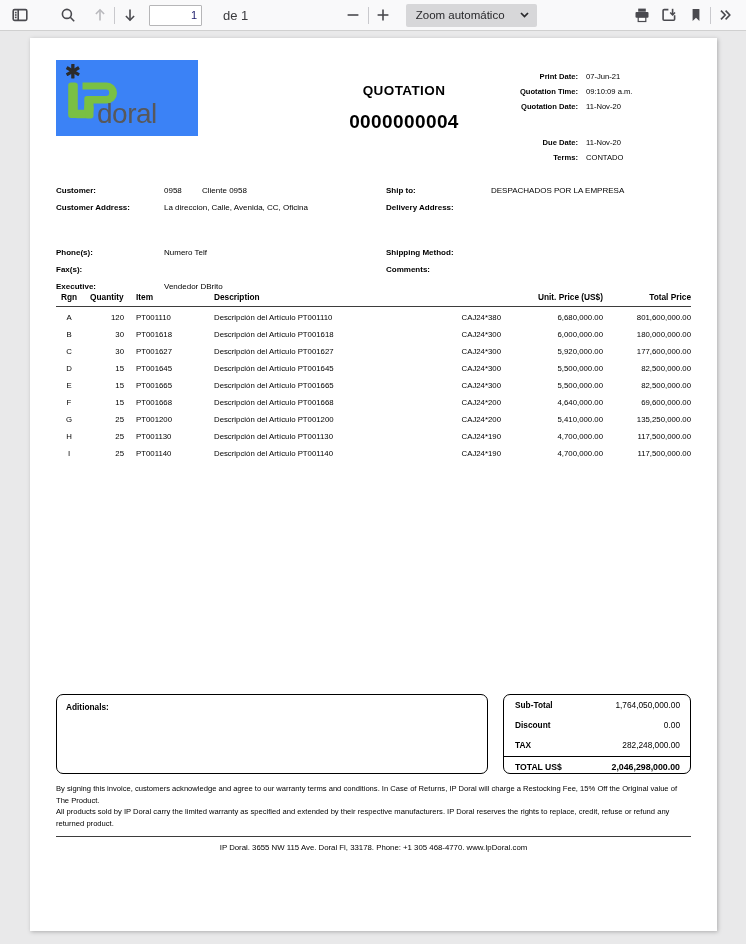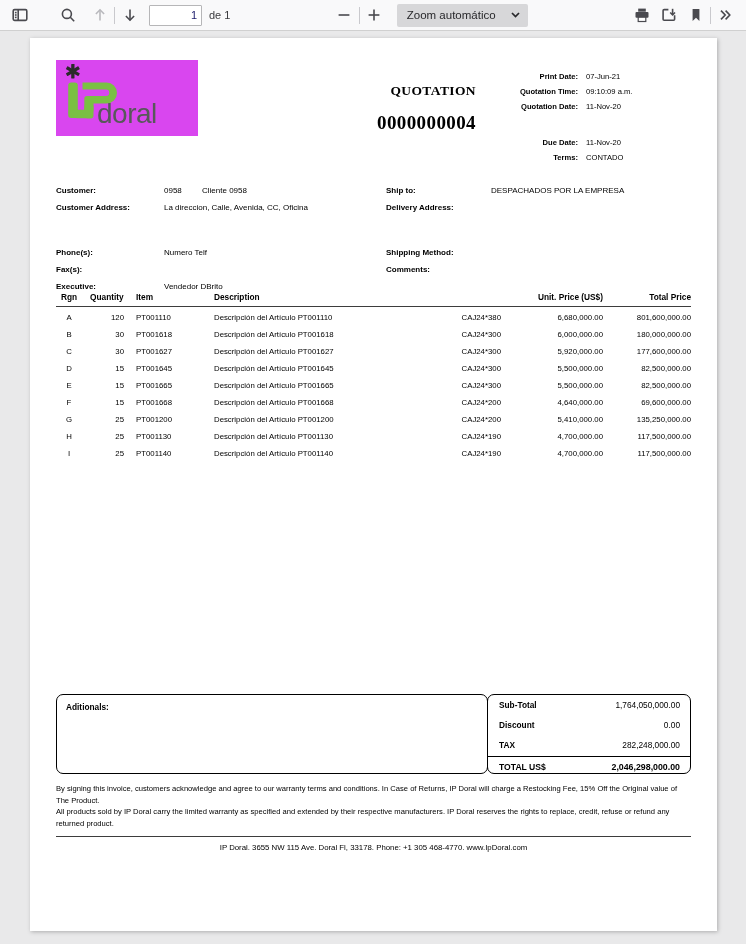--- a/index.html
+++ b/index.html
@@ -39,22 +39,22 @@
     border: 1px solid #b6b6b8;
     background: #fff;
     font-family: "Liberation Sans", sans-serif;
     font-size: 11px; color: #1b1b6b;
     text-align: right;
     padding: 0 4px;
     margin-left: 6px;
     border-radius: 1px;
   }
   #page-total {
-    font-size: 11px; color: #3a3a3d;
-    margin-left: 7px; white-space: nowrap;
+    font-size: 13px; color: #3a3a3d;
+    margin-left: 21px; white-space: nowrap;
   }
   #zoom-select {
     height: 23px;
     background: #d7d7d9;
     border: none; border-radius: 2px;
     display: flex; align-items: center;
     padding: 0 7px 0 10px;
     margin-left: 9px;
     cursor: pointer;
     min-width: 126px;
@@ -81,24 +81,24 @@
     position: absolute; left: 26px; top: 22px;
     width: 635px;
     color: #000;
     font-size: 8px;
     font-family: "Liberation Sans", sans-serif;
   }
 
   
   .hdr { position: relative; height: 122px; }
 
-  .logo { position: absolute; left: 0; top: 0; width: 142px; height: 76px; background: #d946ef; }
+  .logo { position: absolute; left: 0; top: 0; width: 142px; height: 76px; background: #3b82f6; }
   .logo svg { display: block; }
 
-  .titleblk { position: absolute; left: 260px; top: 23px; width: 160px; text-align: right; font-family: Liberation Serif, serif; }
+  .titleblk { position: absolute; left: 268px; top: 23px; width: 160px; text-align: center; }
   .t-main { font-size: 13.5px; font-weight: bold; letter-spacing: .4px; }
   .t-num  { font-size: 19px; font-weight: bold; letter-spacing: .4px; margin-top: 13px; }
 
   .metablk { position: absolute; right: 0; top: 12px; width: 200px; }
   .metarow { display: flex; height: 15px; align-items: baseline; }
   .metarow .mk { width: 95px; text-align: right; font-weight: bold; font-size: 7.6px; padding-right: 8px; }
   .metarow .mv { font-size: 7.6px; }
   .metagap { height: 21px; }
 
   
@@ -142,21 +142,21 @@
   .bottom { position: relative; margin-top: 233px; height: 80px; }
   .addbox {
     position: absolute; left: 0; top: 0;
     width: 432px; height: 80px;
     border: 1.3px solid #000; border-radius: 7px;
   }
   .addbox .alab { font-size: 8.3px; font-weight: bold; margin: 7px 0 0 9px; }
 
   .totbox {
     position: absolute; right: 0; top: 0;
-    width: 204px; height: 80px;
+    width: 188px; height: 80px;
     border: 1.3px solid #000; border-radius: 7px;
     overflow: hidden;
   }
   .totrow { display: flex; align-items: center; height: 20px; padding: 0 10px 0 11px; }
   .totrow .tk { font-size: 8.3px; font-weight: bold; flex: 1; }
   .totrow .tv { font-size: 8.3px; text-align: right; }
   .totrow.grand { border-top: 1.3px solid #000; height: 21px; margin-top: 1px; }
   .totrow.grand .tk { font-size: 8.6px; font-weight: bold; }
   .totrow.grand .tv { font-size: 8.8px; font-weight: bold; }
 

